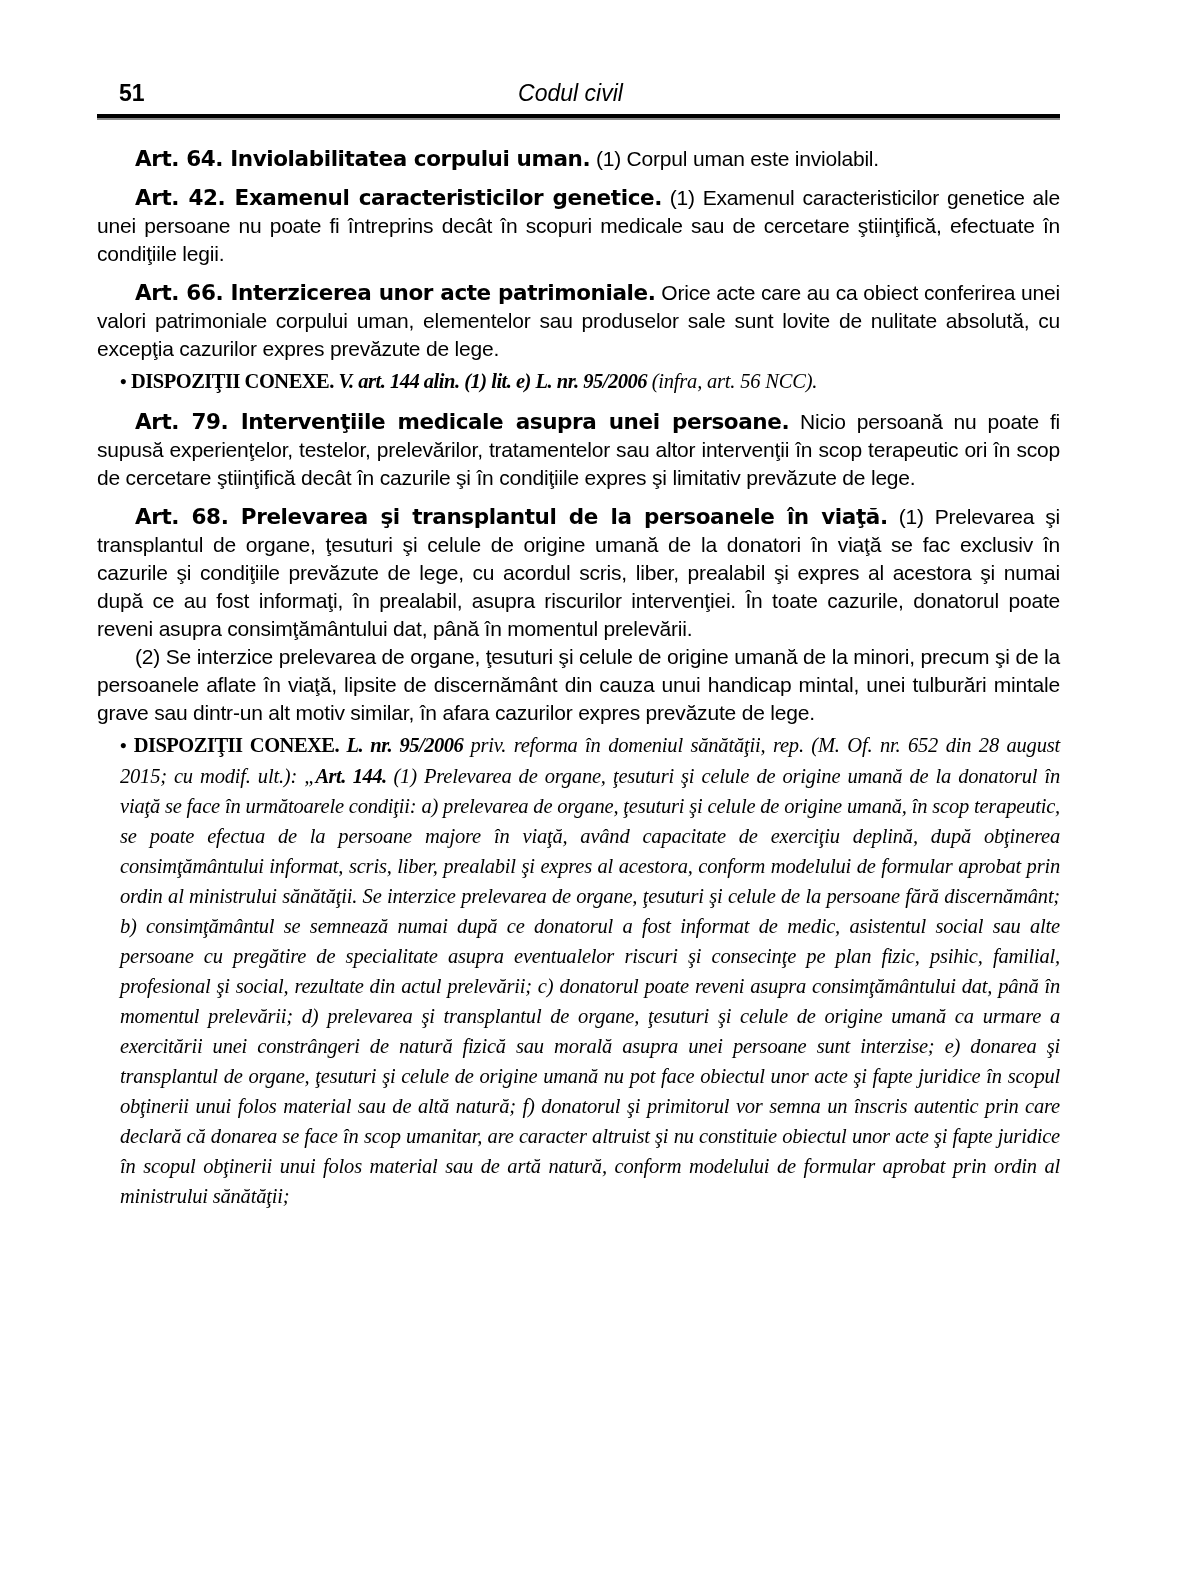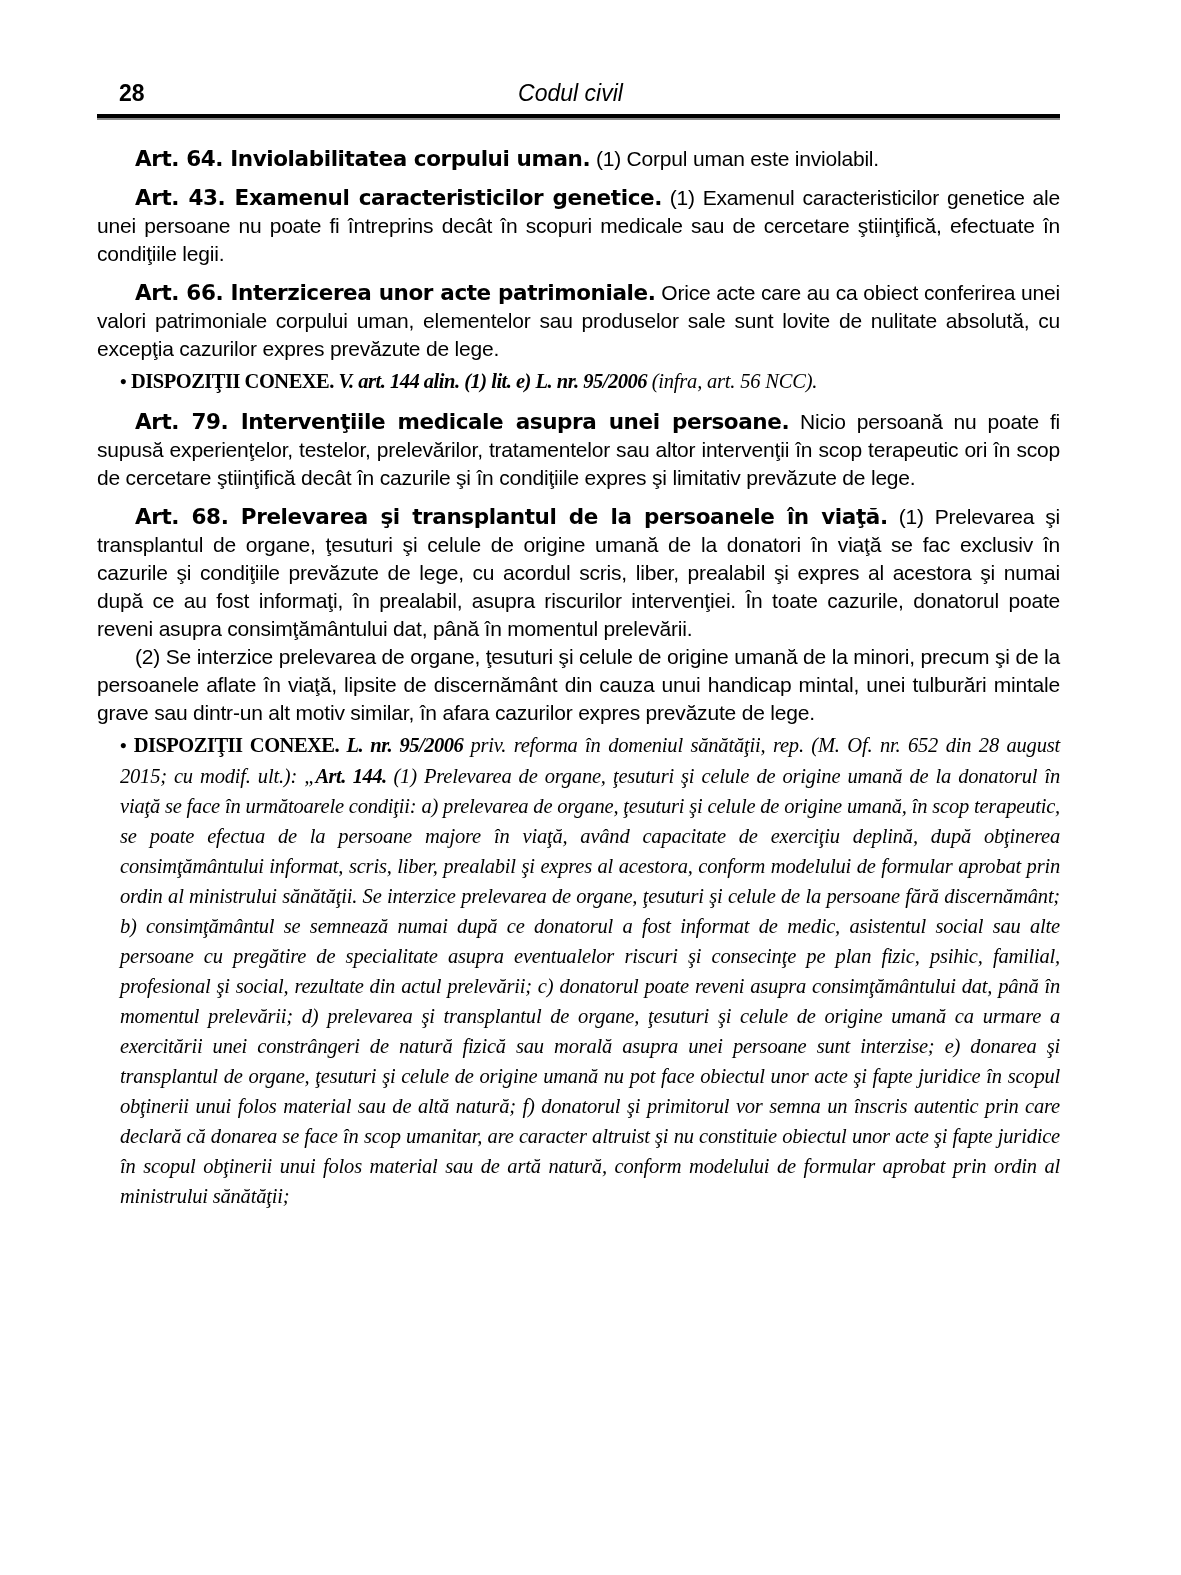--- a/index.html
+++ b/index.html
@@ -93,30 +93,30 @@
   .seg-italic {
     font-style: italic;
     font-weight: normal;
   }
 </style>
 </head>
 <body>
 
 <div class="page">
   <header class="pagehead">
-    <span class="pagenum">28</span>
+    <span class="pagenum">51</span>
     <span class="runtitle">Codul civil</span>
   </header>
   <div class="headrule"></div>
   <main class="content" id="articles">
       <section class="article">
         <p class="body-para"><b class="art-heading">Art. 64. Inviolabilitatea corpului uman.</b> (1) Corpul uman este inviolabil.</p>
       </section>
       <section class="article">
-        <p class="body-para"><b class="art-heading">Art. 43. Examenul caracteristicilor genetice.</b> (1) Examenul caracteristicilor genetice ale unei persoane nu poate fi întreprins decât în scopuri medicale sau de cercetare ştiinţifică, efectuate în condiţiile legii.</p>
+        <p class="body-para"><b class="art-heading">Art. 42. Examenul caracteristicilor genetice.</b> (1) Examenul caracteristicilor genetice ale unei persoane nu poate fi întreprins decât în scopuri medicale sau de cercetare ştiinţifică, efectuate în condiţiile legii.</p>
       </section>
       <section class="article">
         <p class="body-para"><b class="art-heading">Art. 66. Interzicerea unor acte patrimoniale.</b> Orice acte care au ca obiect conferirea unei valori patrimoniale corpului uman, elementelor sau produselor sale sunt lovite de nulitate absolută, cu excepţia cazurilor expres prevăzute de lege.</p>
         <p class="note"><span class="seg-bullet">• </span><span class="seg-bold">DISPOZIŢII CONEXE. </span><span class="seg-bolditalic">V. art. 144 alin. (1) lit. e) L. nr. 95/2006 </span><span class="seg-italic">(infra, art. 56 NCC).</span></p>
       </section>
       <section class="article">
         <p class="body-para"><b class="art-heading">Art. 79. Intervenţiile medicale asupra unei persoane.</b> Nicio persoană nu poate fi supusă experienţelor, testelor, prelevărilor, tratamentelor sau altor intervenţii în scop terapeutic ori în scop de cercetare ştiinţifică decât în cazurile şi în condiţiile expres şi limitativ prevăzute de lege.</p>
       </section>
       <section class="article">
         <p class="body-para"><b class="art-heading">Art. 68. Prelevarea şi transplantul de la persoanele în viaţă.</b> (1) Prelevarea şi transplantul de organe, ţesuturi şi celule de origine umană de la donatori în viaţă se fac exclusiv în cazurile şi condiţiile prevăzute de lege, cu acordul scris, liber, prealabil şi expres al acestora şi numai după ce au fost informaţi, în prealabil, asupra riscurilor intervenţiei. În toate cazurile, donatorul poate reveni asupra consimţământului dat, până în momentul prelevării.</p>

